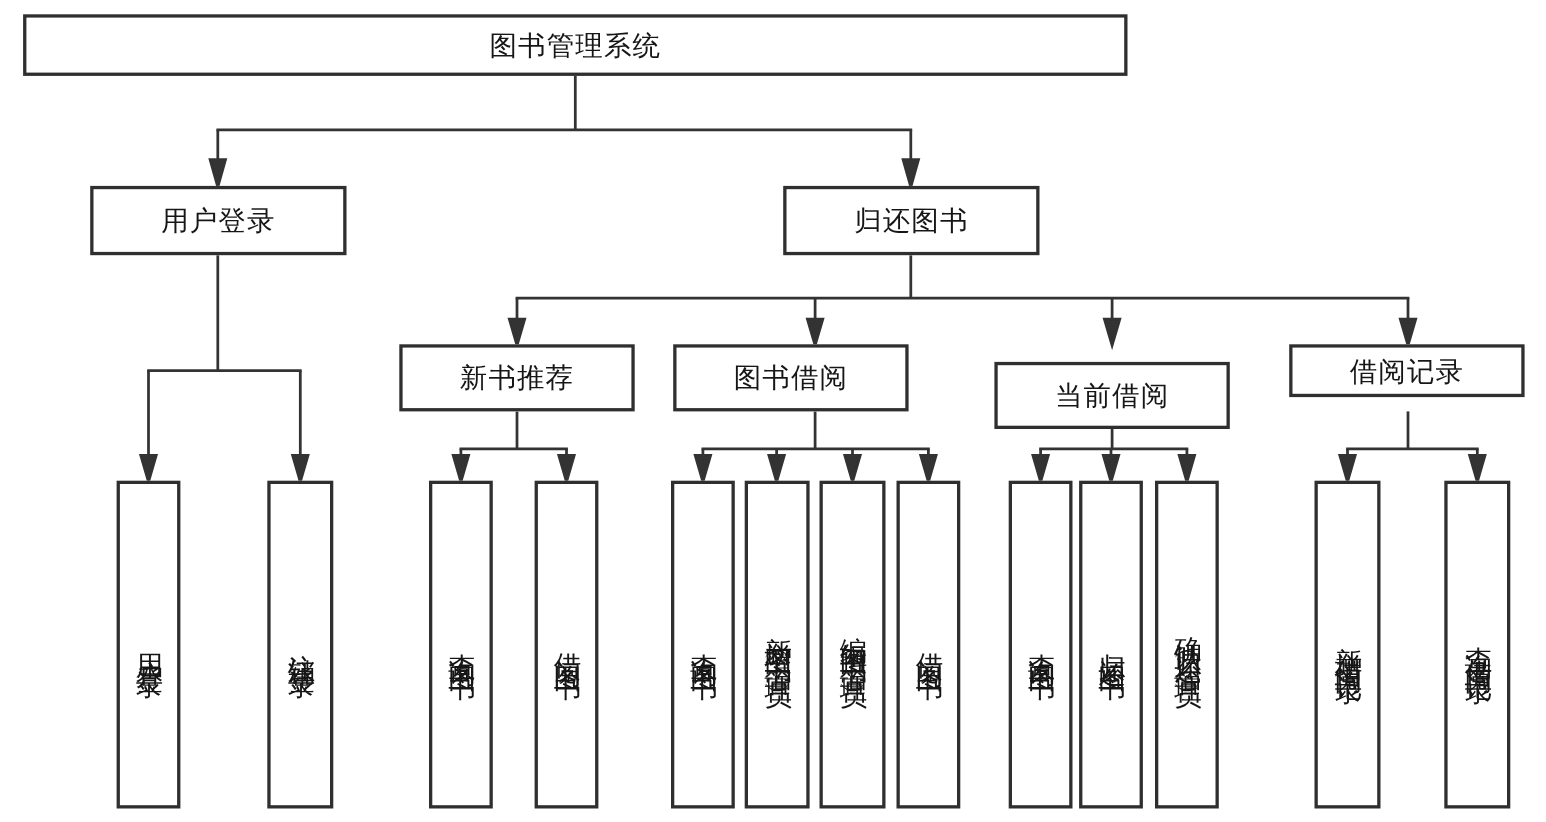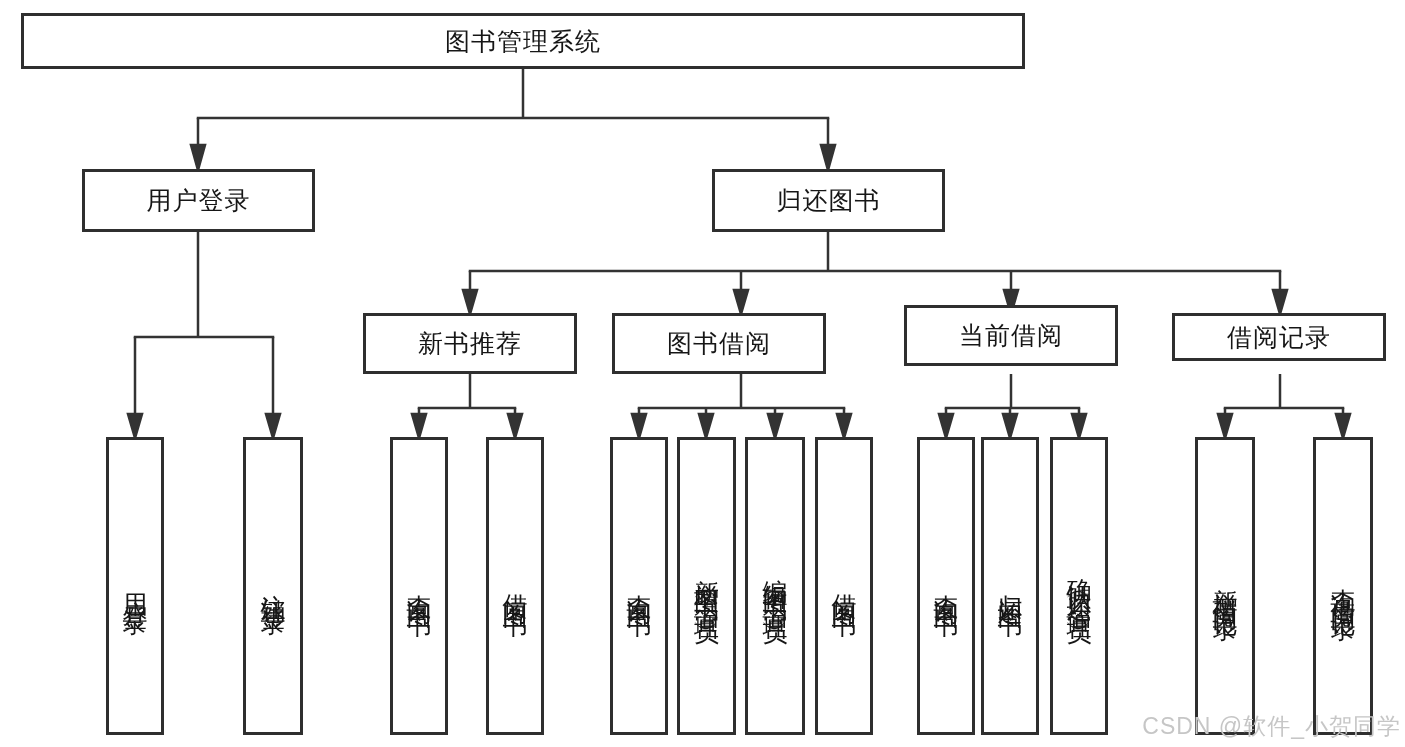--- a/index.html
+++ b/index.html
@@ -125,35 +125,34 @@
     </g>
   </svg>
 
   <div class="node" style="left:21px;top:13px;width:1004px;height:56px">图书管理系统</div>
 
   <div class="node" style="left:82px;top:169px;width:233px;height:63px">用户登录</div>
   <div class="node" style="left:712px;top:169px;width:233px;height:63px">归还图书</div>
 
   <div class="node" style="left:363px;top:313px;width:214px;height:61px">新书推荐</div>
   <div class="node" style="left:612px;top:313px;width:214px;height:61px">图书借阅</div>
-  <div class="node" style="left:904px;top:305px;width:214px;height:61px">当前借阅</div>
+  <div class="node" style="left:904px;top:329px;width:214px;height:61px">当前借阅</div>
   <div class="node" style="left:1172px;top:313px;width:214px;height:48px">借阅记录</div>
 
   <div class="vnode" style="left:106px;top:437px;width:58px;height:298px">用户登录</div>
   <div class="vnode" style="left:243px;top:437px;width:60px;height:298px">注销登录</div>
 
   <div class="vnode" style="left:390px;top:437px;width:58px;height:298px">查询图书</div>
   <div class="vnode" style="left:486px;top:437px;width:58px;height:298px">借阅图书</div>
 
   <div class="vnode" style="left:610px;top:437px;width:58px;height:298px">查询图书</div>
   <div class="vnode" style="left:677px;top:437px;width:59px;height:298px">新增图书（管理员）</div>
   <div class="vnode" style="left:745px;top:437px;width:60px;height:298px">编辑图书（管理员）</div>
   <div class="vnode" style="left:815px;top:437px;width:58px;height:298px">借阅图书</div>
 
   <div class="vnode" style="left:917px;top:437px;width:58px;height:298px">查询图书</div>
   <div class="vnode" style="left:981px;top:437px;width:58px;height:298px">归还图书</div>
   <div class="vnode" style="left:1050px;top:437px;width:58px;height:298px">确认归还（管理员）</div>
 
   <div class="vnode" style="left:1195px;top:437px;width:60px;height:298px">新增借阅记录</div>
   <div class="vnode" style="left:1313px;top:437px;width:60px;height:298px">查询借阅记录</div>
 
-  <div class="watermark">CSDN @软件_小贺同学</div>
 </div>
 
 </body></html>

